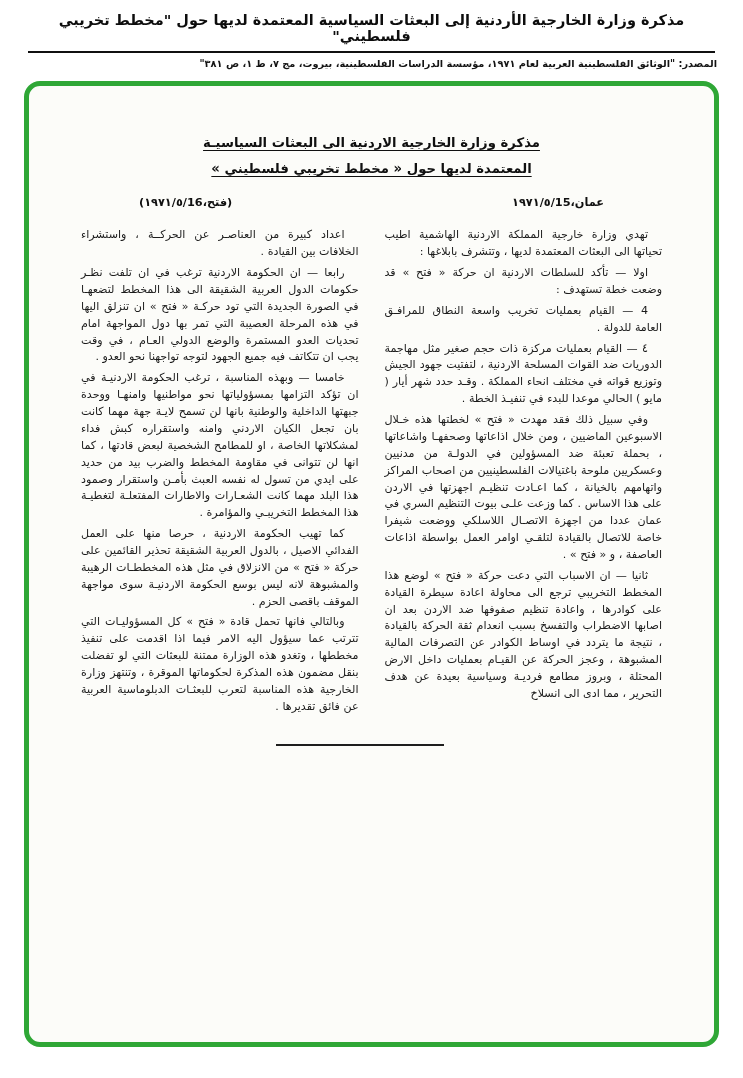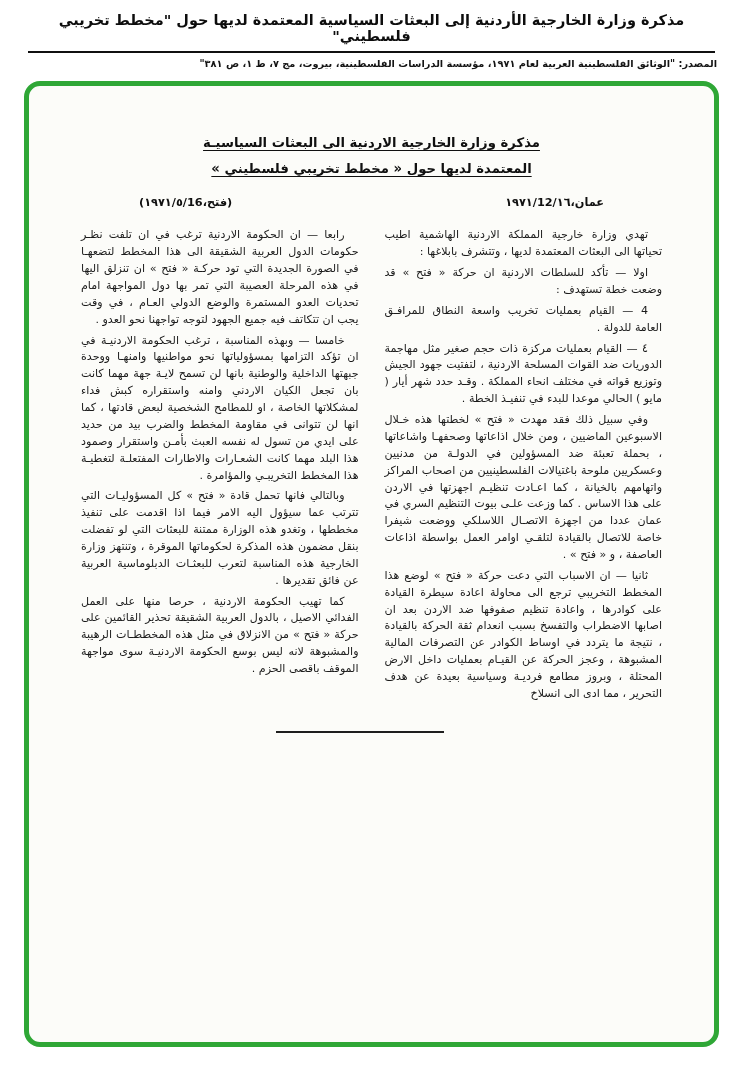--- a/index.html
+++ b/index.html
@@ -83,35 +83,36 @@
   <div class="hdr-source">المصدر: "الوثائق الفلسطينية العربية لعام ١٩٧١، مؤسسة الدراسات الفلسطينية، بيروت، مج ٧، ط ١، ص ٣٨١"</div>
 </div>
 
 <div class="frame">
   <div class="doc-title">
     <div class="t-line">مذكرة وزارة الخارجية الاردنية الى البعثات السياسيـة</div>
     <div class="t-line">المعتمدة لديها حول « مخطط تخريبي فلسطيني »</div>
   </div>
 
   <div class="date-row">
-    <span>عمان،١٩٧١/12/١٦</span>
+    <span>عمان،١٩٧١/٥/15</span>
     <span>(فتح،١٩٧١/٥/16)</span>
   </div>
 
   <div class="columns">
     <div class="col">
       <p>تهدي وزارة خارجية المملكة الاردنية الهاشمية اطيب تحياتها الى البعثات المعتمدة لديها ، وتتشرف بابلاغها :</p>
       <p>اولا — تأكد للسلطات الاردنية ان حركة « فتح » قد وضعت خطة تستهدف :</p>
       <p>4 — القيام بعمليات تخريب واسعة النطاق للمرافـق العامة للدولة .</p>
       <p>٤ — القيام بعمليات مركزة ذات حجم صغير مثل مهاجمة الدوريات ضد القوات المسلحة الاردنية ، لتفتيت جهود الجيش وتوزيع قواته في مختلف انحاء المملكة . وقـد حدد شهر أيار ( مايو ) الحالي موعدا للبدء في تنفيـذ الخطة .</p>
       <p>وفي سبيل ذلك فقد مهدت « فتح » لخطتها هذه خـلال الاسبوعين الماضيين ، ومن خلال اذاعاتها وصحفهـا واشاعاتها ، بحملة تعبئة ضد المسؤولين في الدولـة من مدنيين وعسكريين ملوحة باغتيالات الفلسطينيين من اصحاب المراكز واتهامهم بالخيانة ، كما اعـادت تنظيـم اجهزتها في الاردن على هذا الاساس . كما وزعت علـى بيوت التنظيم السري في عمان عددا من اجهزة الاتصـال اللاسلكي ووضعت شيفرا خاصة للاتصال بالقيادة لتلقـي اوامر العمل بواسطة اذاعات العاصفة ، و « فتح » .</p>
       <p>ثانيا — ان الاسباب التي دعت حركة « فتح » لوضع هذا المخطط التخريبي ترجع الى محاولة اعادة سيطرة القيادة على كوادرها ، واعادة تنظيم صفوفها ضد الاردن بعد ان اصابها الاضطراب والتفسخ بسبب انعدام ثقة الحركة بالقيادة ، نتيجة ما يتردد في اوساط الكوادر عن التصرفات المالية المشبوهة ، وعجز الحركة عن القيـام بعمليات داخل الارض المحتلة ، وبروز مطامع فرديـة وسياسية بعيدة عن هدف التحرير ، مما ادى الى انسلاخ</p>
     </div>
     <div class="col">
+      <p>اعداد كبيرة من العناصـر عن الحركــة ، واستشراء الخلافات بين القيادة .</p>
       <p>رابعا — ان الحكومة الاردنية ترغب في ان تلفت نظـر حكومات الدول العربية الشقيقة الى هذا المخطط لتضعهـا في الصورة الجديدة التي تود حركـة « فتح » ان تنزلق اليها في هذه المرحلة العصيبة التي تمر بها دول المواجهة امام تحديات العدو المستمرة والوضع الدولي العـام ، في وقت يجب ان تتكاتف فيه جميع الجهود لتوجه تواجهنا نحو العدو .</p>
       <p>خامسا — وبهذه المناسبة ، ترغب الحكومة الاردنيـة في ان تؤكد التزامها بمسؤولياتها نحو مواطنيها وامنهـا ووحدة جبهتها الداخلية والوطنية بانها لن تسمح لايـة جهة مهما كانت بان تجعل الكيان الاردني وامنه واستقراره كبش فداء لمشكلاتها الخاصة ، او للمطامح الشخصية لبعض قادتها ، كما انها لن تتوانى في مقاومة المخطط والضرب بيد من حديد على ايدي من تسول له نفسه العبث بأمـن واستقرار وصمود هذا البلد مهما كانت الشعـارات والاطارات المفتعلـة لتغطيـة هذا المخطط التخريبـي والمؤامرة .</p>
+      <p>كما تهيب الحكومة الاردنية ، حرصا منها على العمل الفدائي الاصيل ، بالدول العربية الشقيقة تحذير القائمين على حركة « فتح » من الانزلاق في مثل هذه المخططـات الرهيبة والمشبوهة لانه ليس بوسع الحكومة الاردنيـة سوى مواجهة الموقف باقصى الحزم .</p>
       <p>وبالتالي فانها تحمل قادة « فتح » كل المسؤوليـات التي تترتب عما سيؤول اليه الامر فيما اذا اقدمت على تنفيذ مخططها ، وتغدو هذه الوزارة ممتنة للبعثات التي لو تفضلت بنقل مضمون هذه المذكرة لحكوماتها الموقرة ، وتنتهز وزارة الخارجية هذه المناسبة لتعرب للبعثـات الدبلوماسية العربية عن فائق تقديرها .</p>
-      <p>كما تهيب الحكومة الاردنية ، حرصا منها على العمل الفدائي الاصيل ، بالدول العربية الشقيقة تحذير القائمين على حركة « فتح » من الانزلاق في مثل هذه المخططـات الرهيبة والمشبوهة لانه ليس بوسع الحكومة الاردنيـة سوى مواجهة الموقف باقصى الحزم .</p>
     </div>
   </div>
 
   <div class="footer-rule"></div>
 </div>
 
 </body></html>

